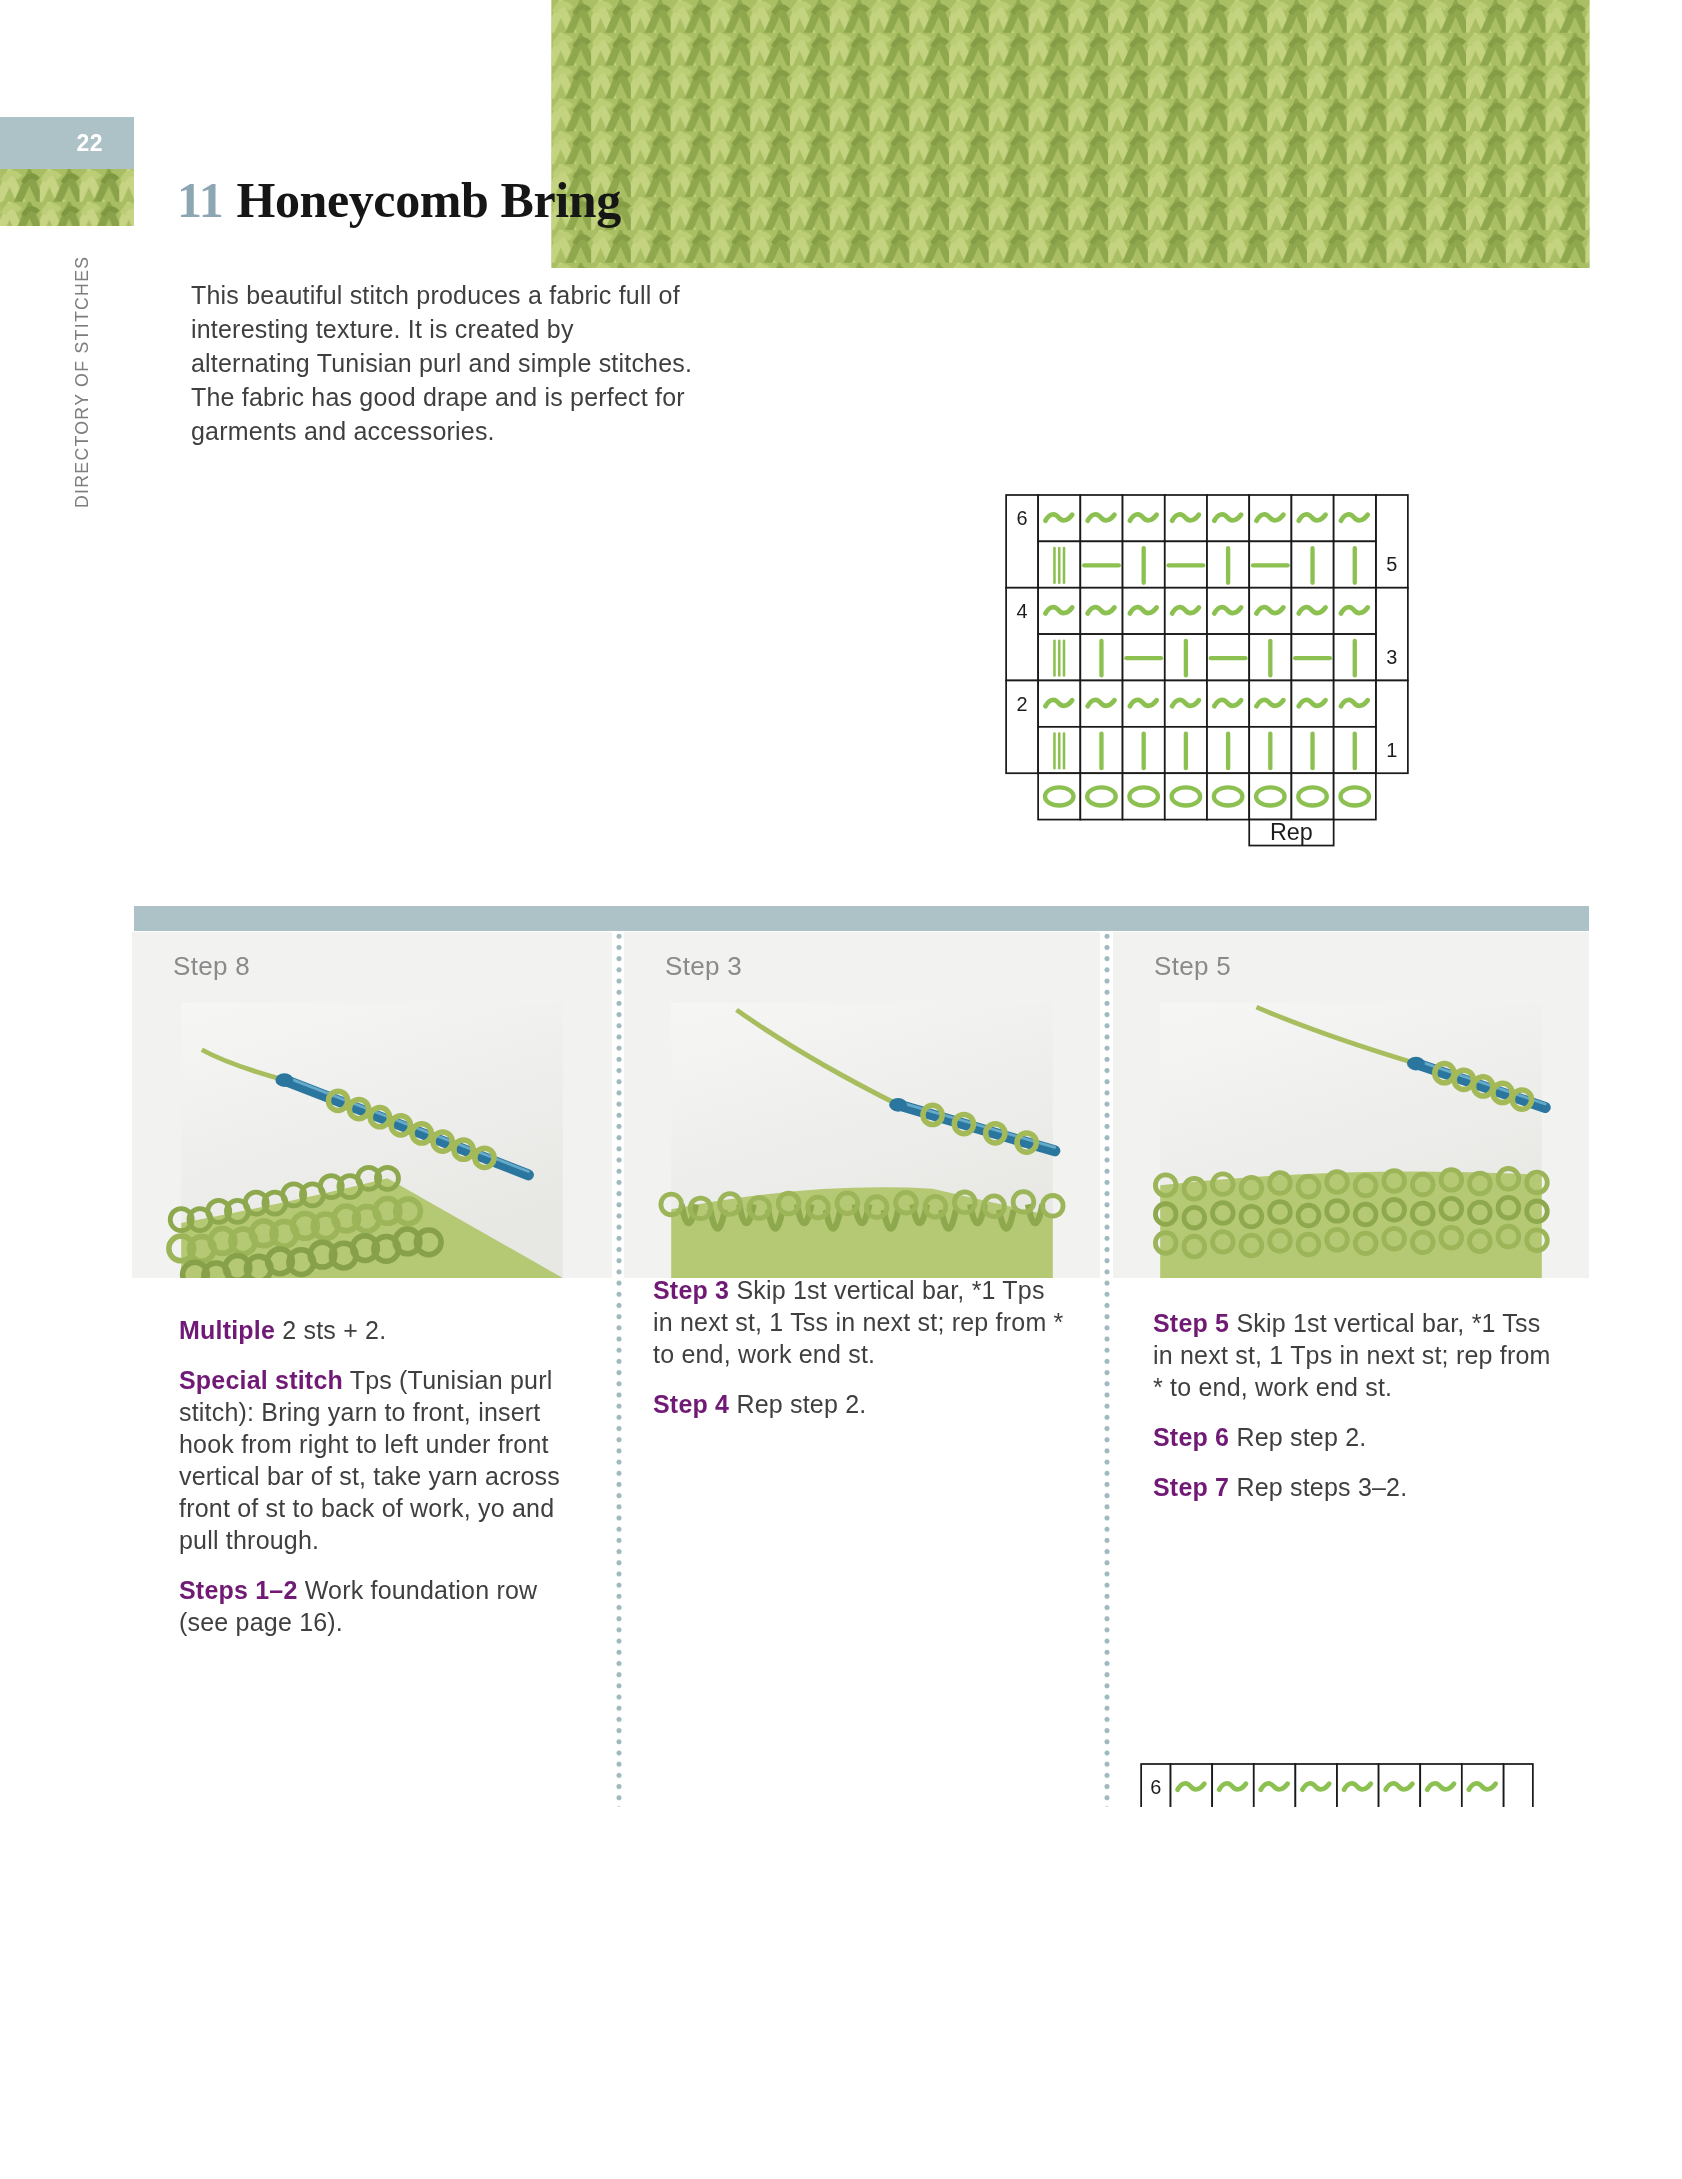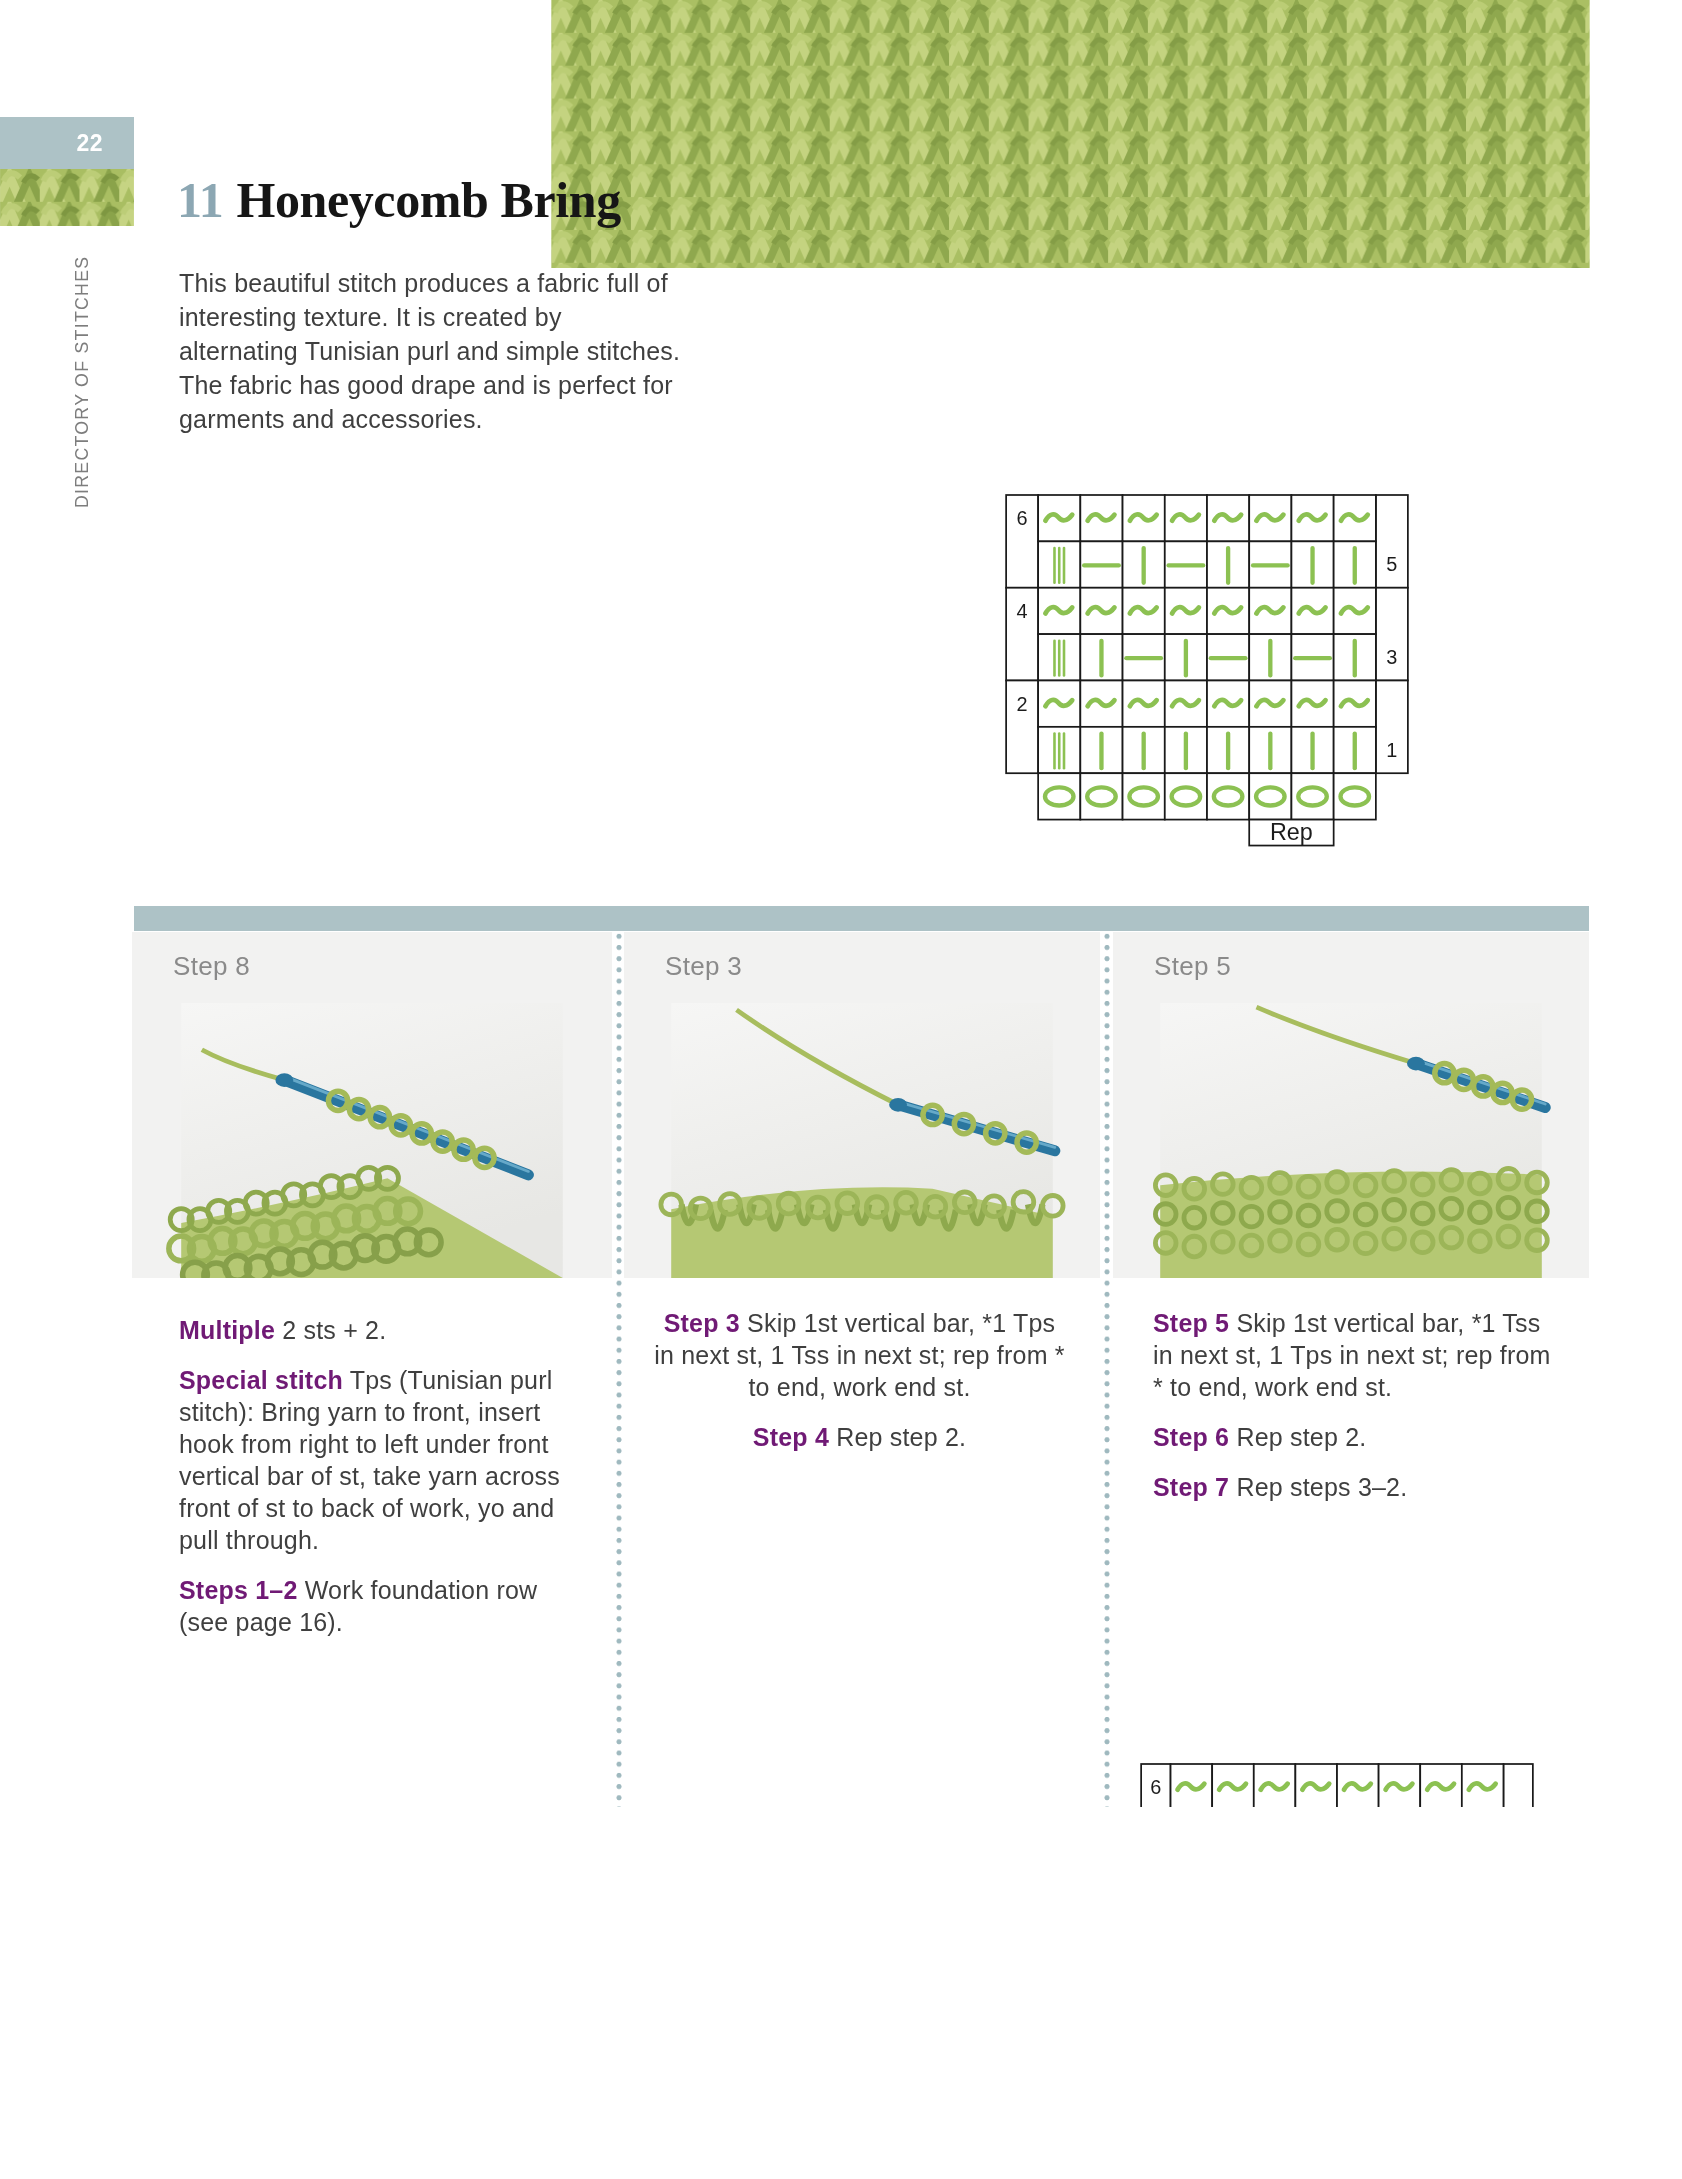--- a/index.html
+++ b/index.html
@@ -15,21 +15,21 @@
   .thumb-top{left:0;top:169px;width:134px;height:57px;}
   .thumb-bottom{left:0;top:2026px;width:136px;height:153px;}
   .sidebar-label{left:62px;top:240px;height:268px;width:40px;
       writing-mode:vertical-rl;transform:rotate(180deg);
       display:flex;align-items:center;justify-content:flex-start;
       color:#7d7d7d;font-size:17.7px;letter-spacing:1.3px;white-space:nowrap;}
   
   .title{left:177px;top:171px;margin:0;font-family:"Liberation Serif","DejaVu Serif",serif;
          font-size:50px;font-weight:600;letter-spacing:-0.4px;color:#161616;}
   .title .num{color:#8ca7b3;margin-right:13px;}
-  .intro{left:179px;top:266px;width:506px;margin:0;font-size:25px;line-height:34px;
+  .intro{left:179px;top:266px;width:506px;margin:12px;font-size:25px;line-height:34px;
          font-weight:300;color:#3f3f3f;letter-spacing:0.2px;}
   
   .teal-bar{left:134px;top:906px;width:1455px;height:25px;background:#adc2c6;}
   .dotted{width:6px;top:932px;height:1243px;
       background-image:radial-gradient(circle at 3px 4.3px,#9fb9bf 2.2px,rgba(0,0,0,0) 2.9px);
       background-size:6px 11.2px;background-repeat:repeat-y;}
   
   .panel{top:932px;height:346px;background:#f2f2f1;}
   .step-header{position:absolute;left:41px;top:19px;font-size:26px;color:#8a8a8a;letter-spacing:0.3px;}
   .panel svg{position:absolute;left:0;top:71px;}
@@ -376,21 +376,21 @@
         <circle cx="497.96" cy="130.88" r="14" stroke="#a4ba58" stroke-width="8" fill="none"></circle>
         <circle cx="526.16" cy="140.48" r="14" stroke="#a4ba58" stroke-width="8" fill="none"></circle>
       </svg>
   </section>
 
   <div class="abs text-col" style="left:179px;top:1314px;">
       <p><b>Multiple</b><span> 2 sts + 2.</span></p>
       <p><b>Special stitch</b><span> Tps (Tunisian purl stitch): Bring yarn to front, insert hook from right to left under front vertical bar of st, take yarn across front of st to back of work, yo and pull through.</span></p>
       <p><b>Steps 1–2</b><span> Work foundation row (see page 16).</span></p>
     </div>
-  <div class="abs text-col" style="left:653px;top:1307px;text-align:center;">
+  <div class="abs text-col" style="left:653px;top:1274px;">
       <p><b>Step 3</b><span> Skip 1st vertical bar, *1 Tps in next st, 1 Tss in next st; rep from * to end, work end st.</span></p>
       <p><b>Step 4</b><span> Rep step 2.</span></p>
     </div>
   <div class="abs text-col" style="left:1153px;top:1307px;">
       <p><b>Step 5</b><span> Skip 1st vertical bar, *1 Tss in next st, 1 Tps in next st; rep from * to end, work end st.</span></p>
       <p><b>Step 6</b><span> Rep step 2.</span></p>
       <p><b>Step 7</b><span> Rep steps 3–2.</span></p>
     </div>
 
   <div class="abs chart-box" id="chart-bottom-left" style="left:161px;top:1948px;">

